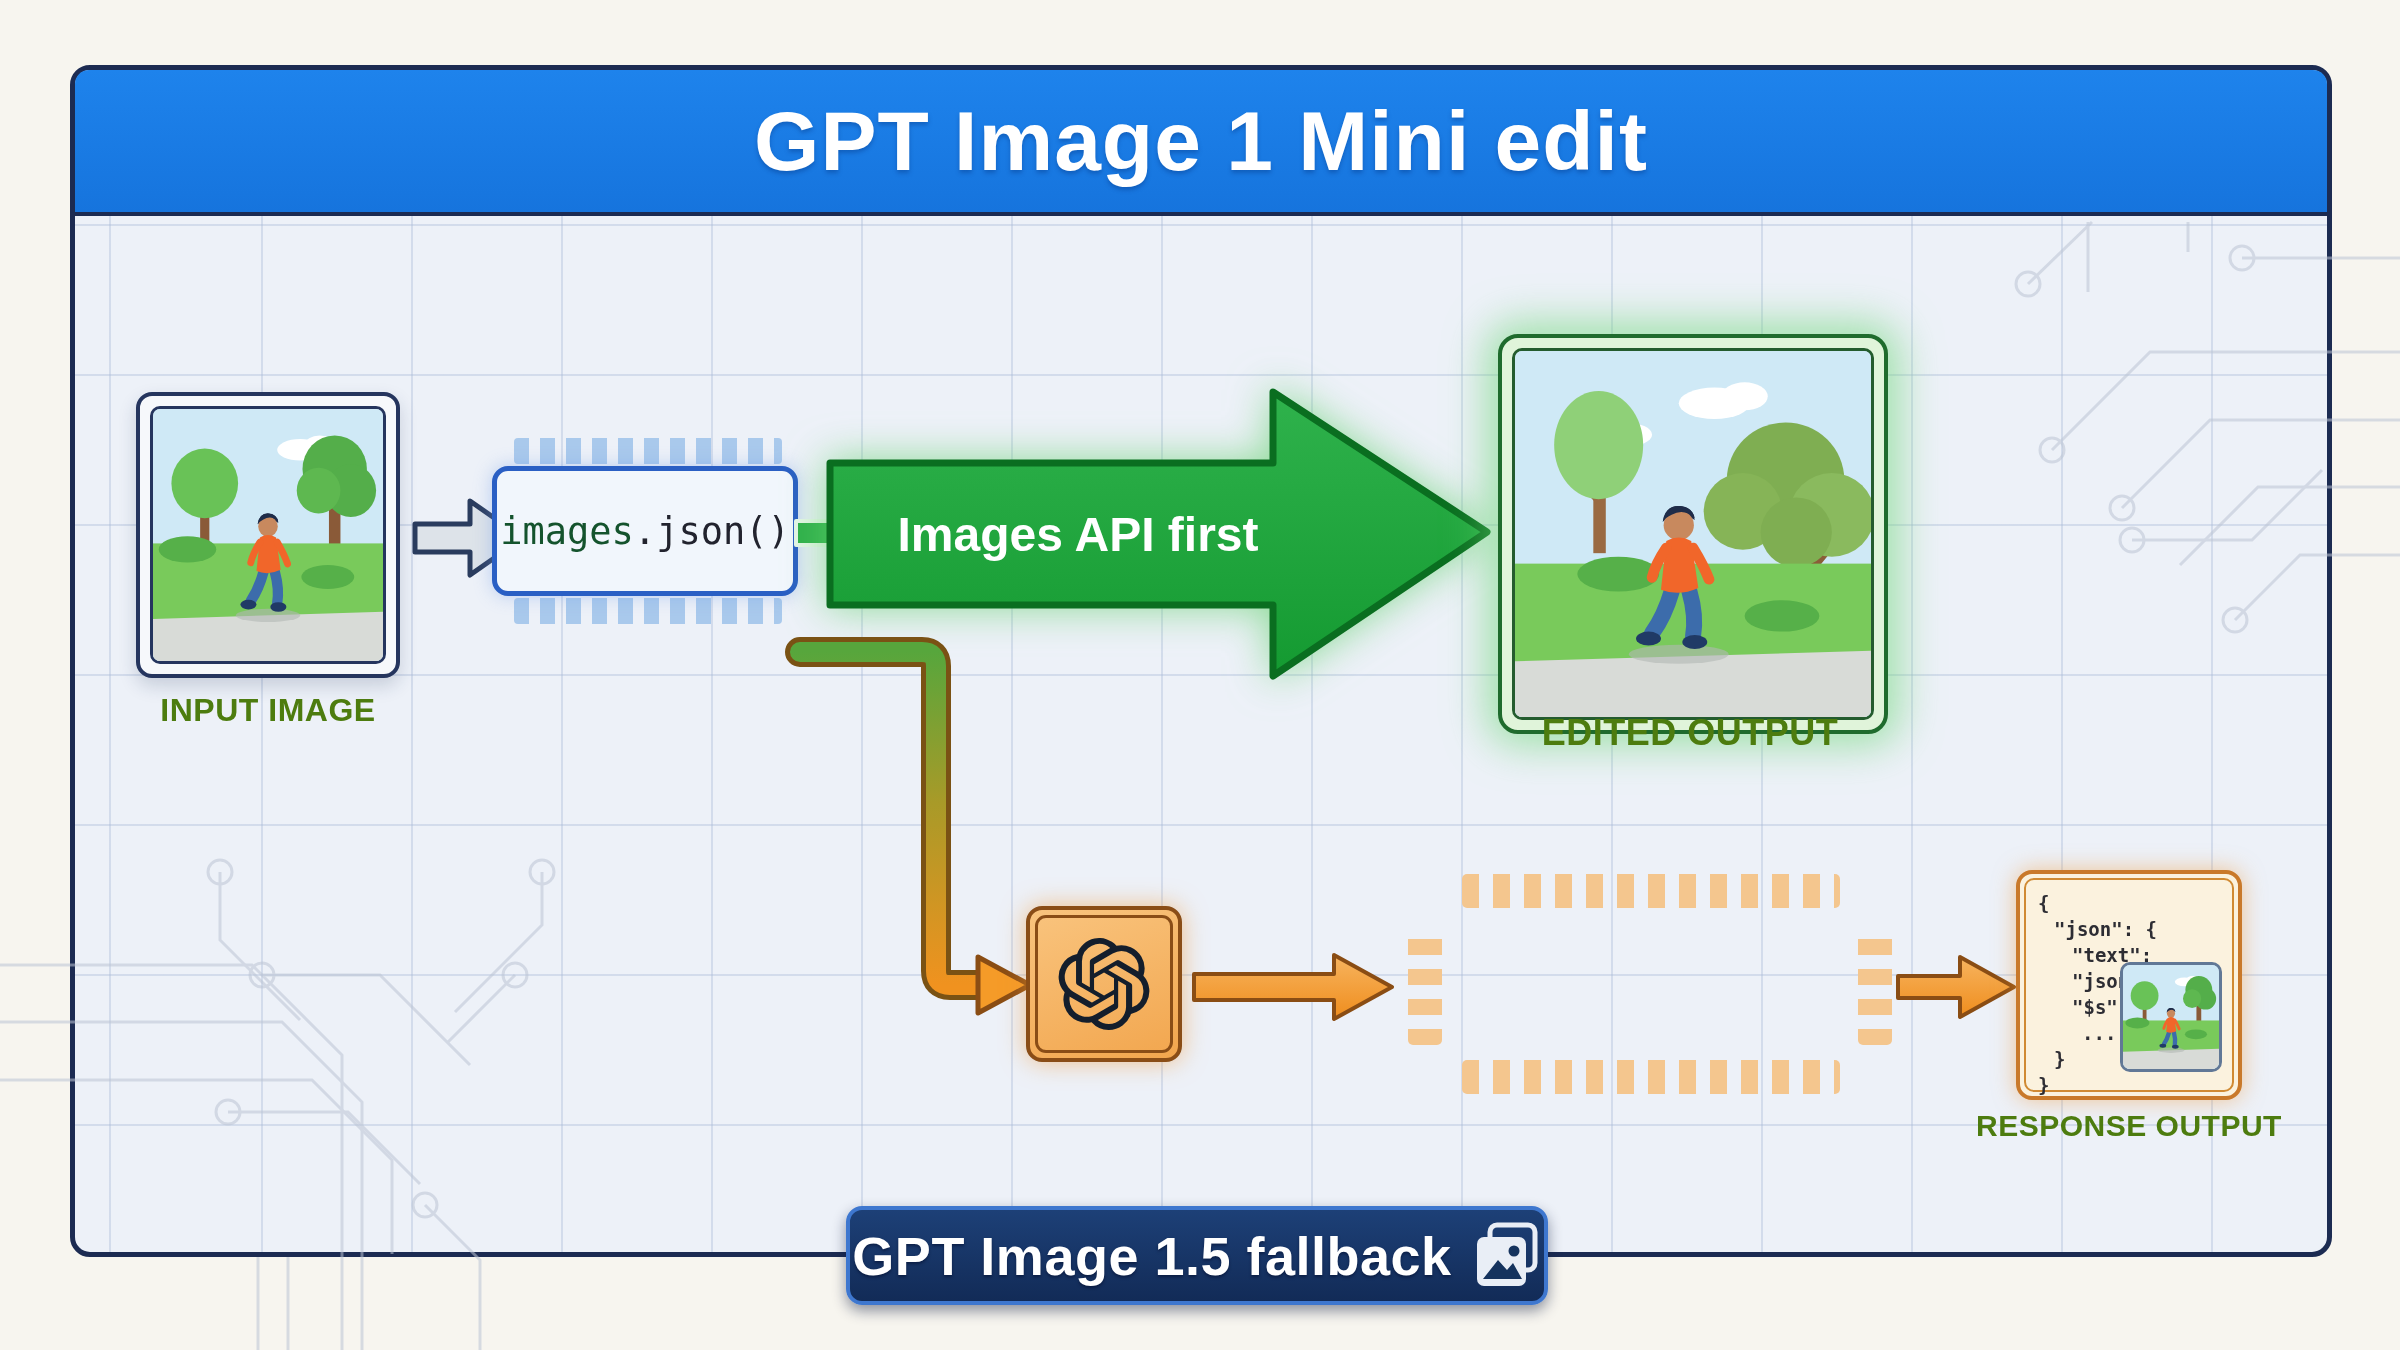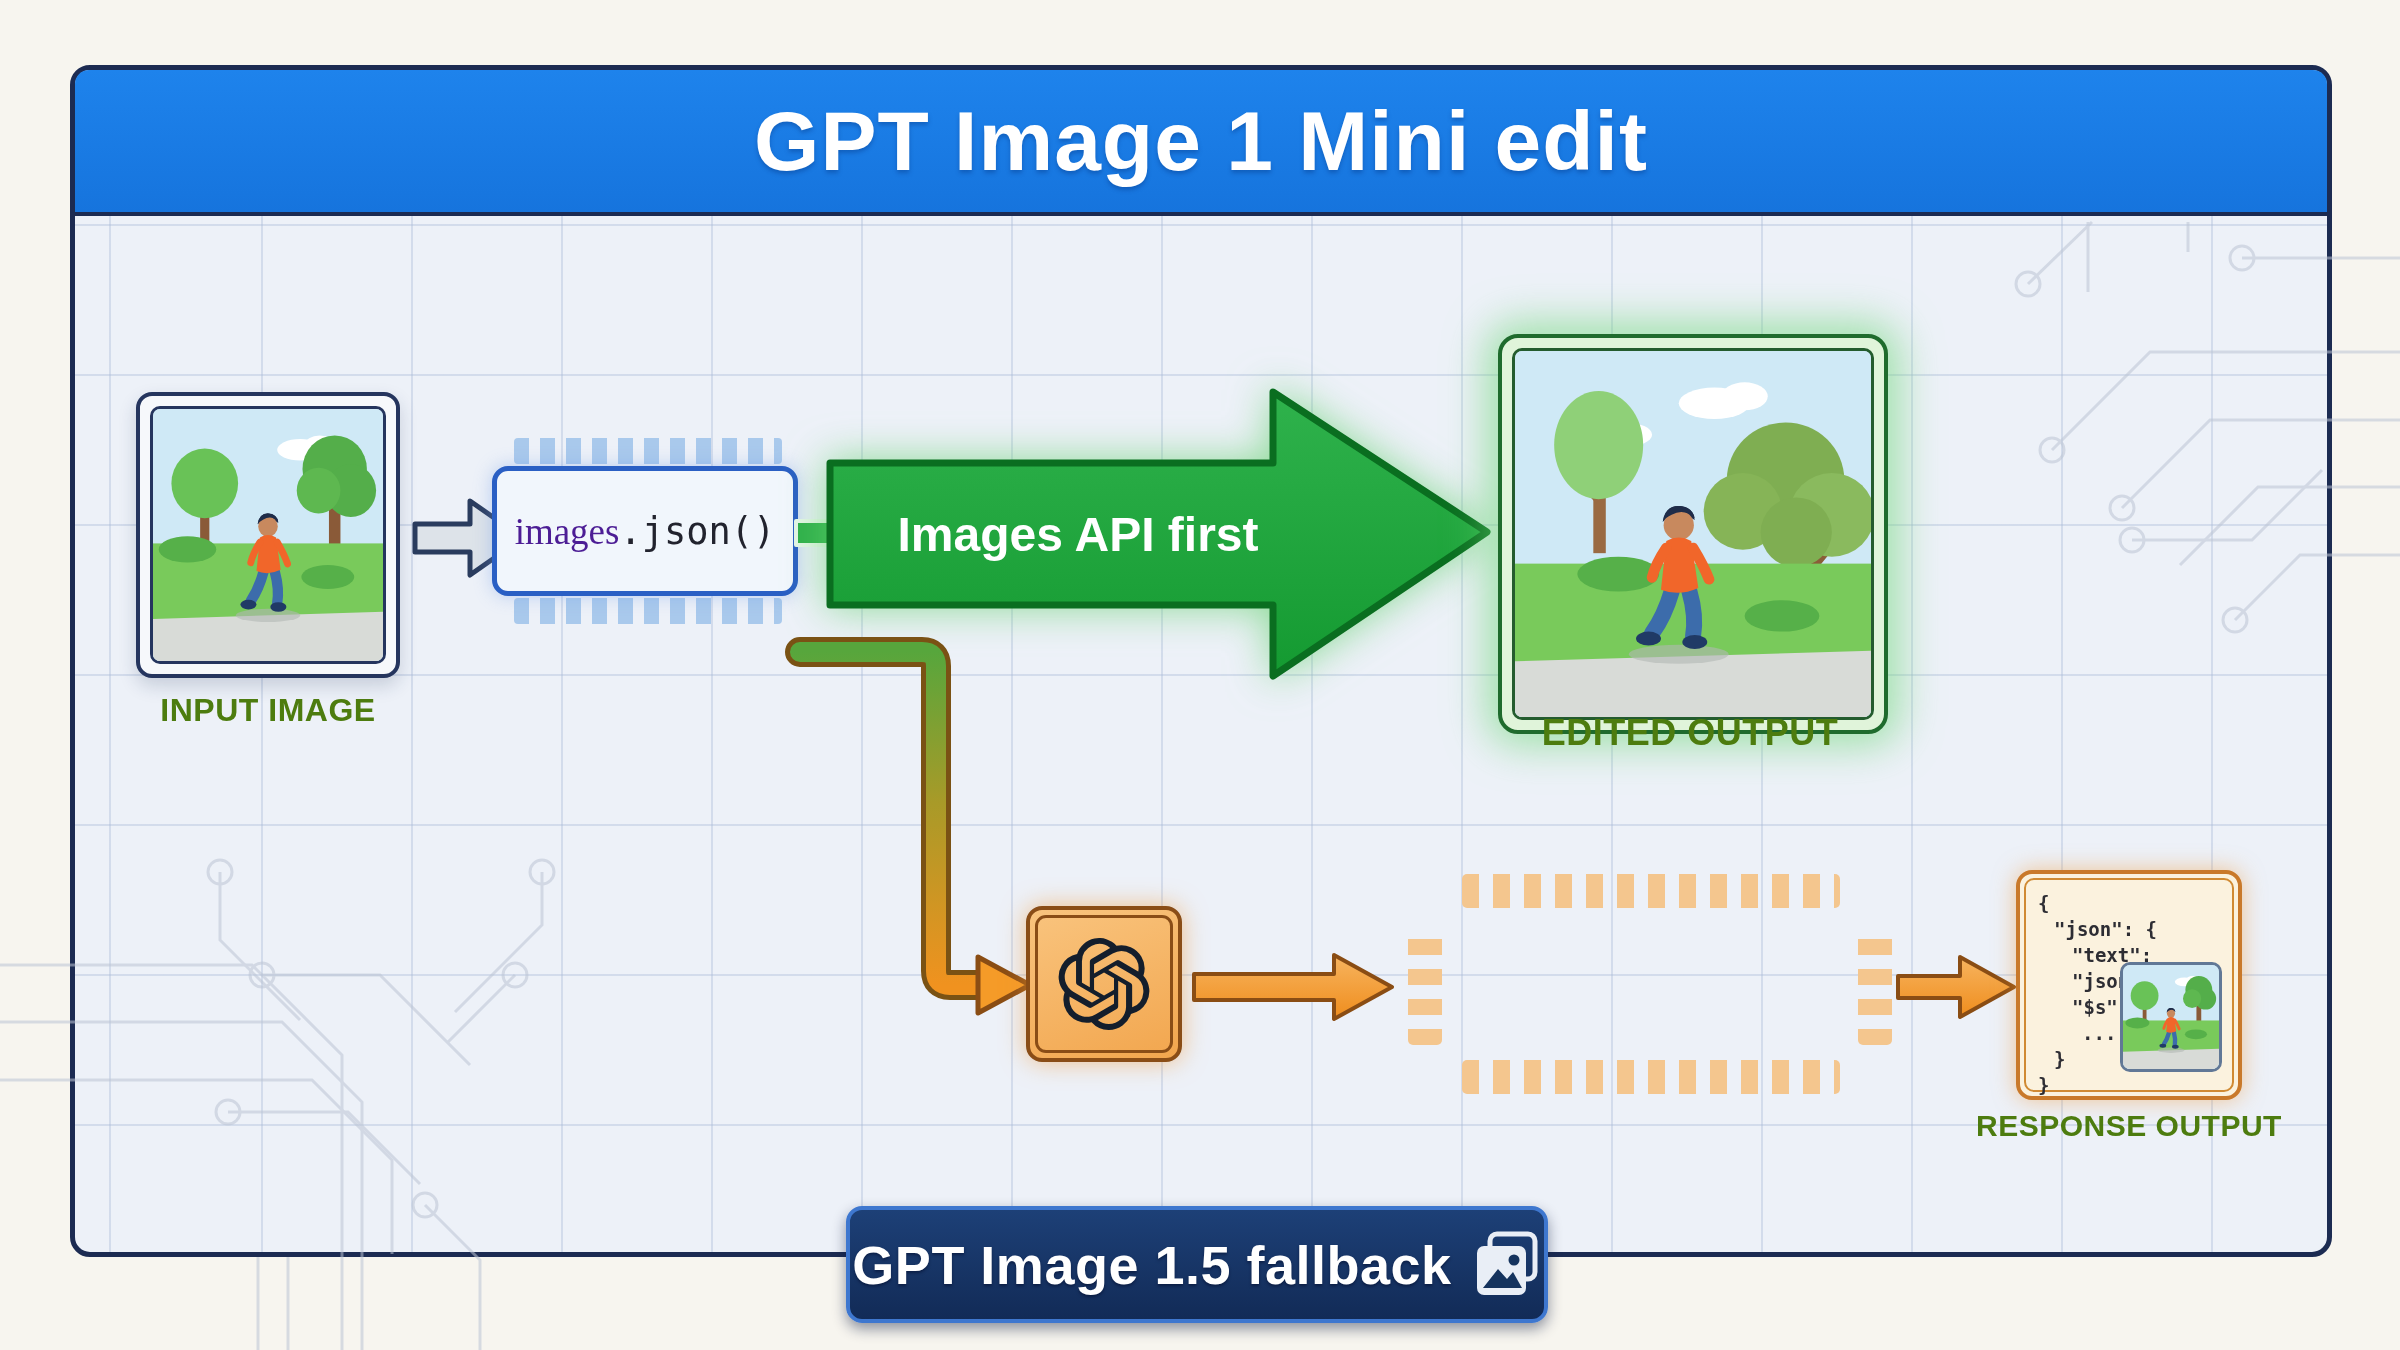--- a/index.html
+++ b/index.html
@@ -39,21 +39,21 @@
                 box-shadow:0 0 40px 12px rgba(110,215,120,.60);}
   #edited-frame .frame-inner{border-color:#245c2e;}
 
   
   .pins{position:absolute;z-index:2;}
   #code-box{left:492px;top:466px;width:306px;height:130px;box-sizing:border-box;
             border:5px solid #2a5fc4;border-radius:16px;background:#f1f6fc;
             display:flex;align-items:center;justify-content:center;
             box-shadow:0 0 18px rgba(120,160,230,.45);}
   #code-box .code{font-family:"DejaVu Sans Mono",monospace;font-size:37px;color:#22232e;}
-  #code-box .acc{color:#4c1d95;font-family:Liberation Serif, serif;}
+  #code-box .acc{color:#14532d;}
 
   
   #chip-box{left:1440px;top:906px;width:420px;height:156px;box-sizing:border-box;
             border:5px solid #7a4210;border-radius:14px;
             background:linear-gradient(180deg,#f09a2e,#e2810f);
             display:flex;flex-direction:column;align-items:center;justify-content:center;
             box-shadow:0 8px 16px rgba(120,60,0,.30);}
   #chip-box div{font-size:33px;font-weight:700;color:#fdf2dc;letter-spacing:.3px;
                 text-shadow:0 2px 2px rgba(120,60,0,.35);line-height:1.22;}
 
@@ -75,21 +75,21 @@
              font-family:"DejaVu Sans Mono",monospace;font-size:19px;font-weight:700;
              color:#2d2d33;line-height:26px;}
   .jl1,.jl5{padding-left:16px;}
   .jl2,.jl3{padding-left:34px;}
   .jl4{padding-left:44px;}
   #resp-thumb{position:absolute;right:10px;top:82px;width:96px;height:104px;
               border:3px solid #617896;border-radius:10px;overflow:hidden;background:#cfe9f6;}
   #resp-thumb svg{display:block;width:100%;height:100%;}
 
   
-  #badge{left:846px;top:1206px;width:702px;height:117px;box-sizing:border-box;z-index:4;
+  #badge{left:846px;top:1206px;width:702px;height:99px;box-sizing:border-box;z-index:4;
          border:4px solid #3e77cf;border-radius:16px;
          background:linear-gradient(180deg,#1d4077,#122b57);
          display:flex;align-items:center;justify-content:center;gap:18px;
          box-shadow:0 6px 14px rgba(10,25,60,.45);}
   #badge .txt{color:#ffffff;font-size:54px;font-weight:700;letter-spacing:.5px;
               text-shadow:0 2px 3px rgba(0,10,40,.5);}
 </style>
 </head>
 <body>
 

